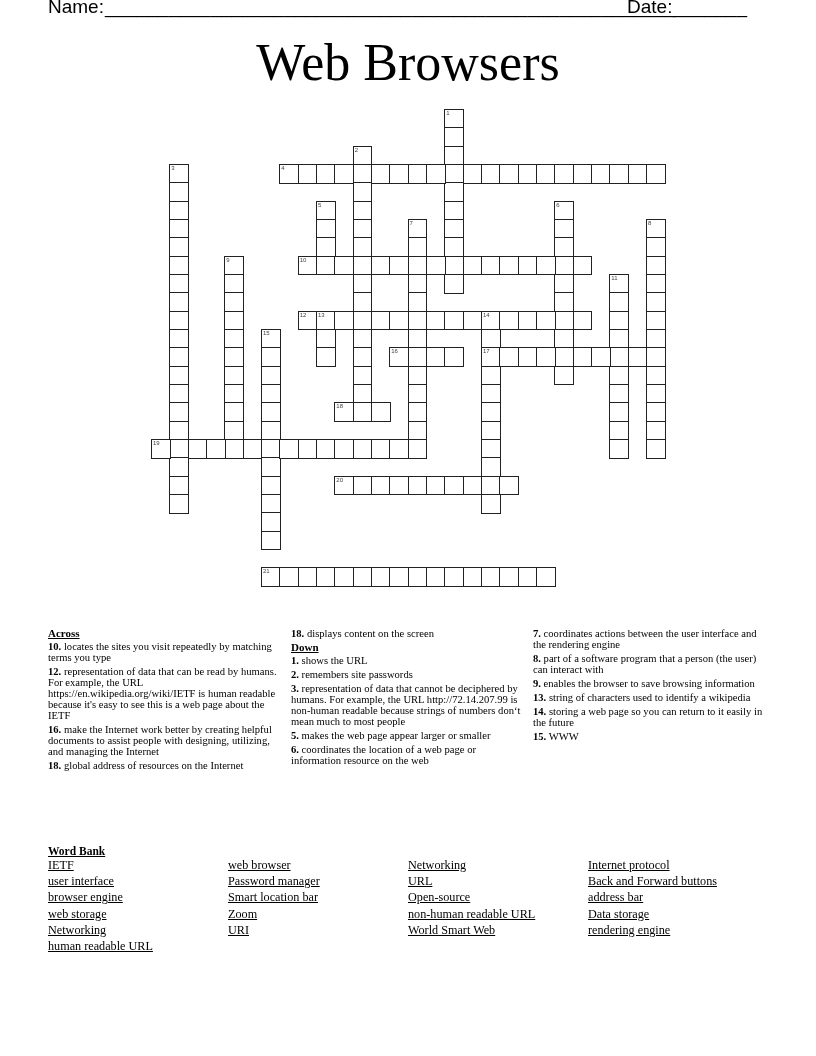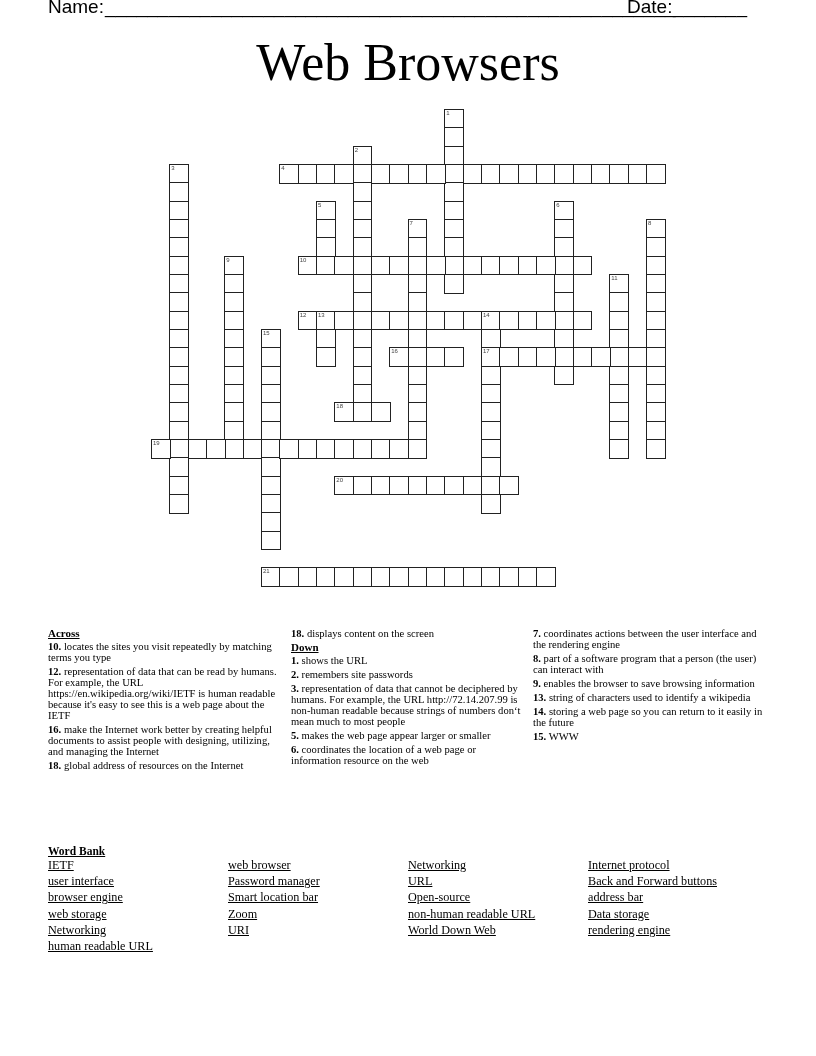--- a/index.html
+++ b/index.html
@@ -348,17 +348,17 @@
       <div class="wb-item">browser engine</div>
       <div class="wb-item">Smart location bar</div>
       <div class="wb-item">Open-source</div>
       <div class="wb-item">address bar</div>
       <div class="wb-item">web storage</div>
       <div class="wb-item">Zoom</div>
       <div class="wb-item">non-human readable URL</div>
       <div class="wb-item">Data storage</div>
       <div class="wb-item">Networking</div>
       <div class="wb-item">URI</div>
-      <div class="wb-item">World Down Web</div>
+      <div class="wb-item">World Smart Web</div>
       <div class="wb-item">rendering engine</div>
       <div class="wb-item">human readable URL</div>
     </div>
 </div>
 
 </body></html>

